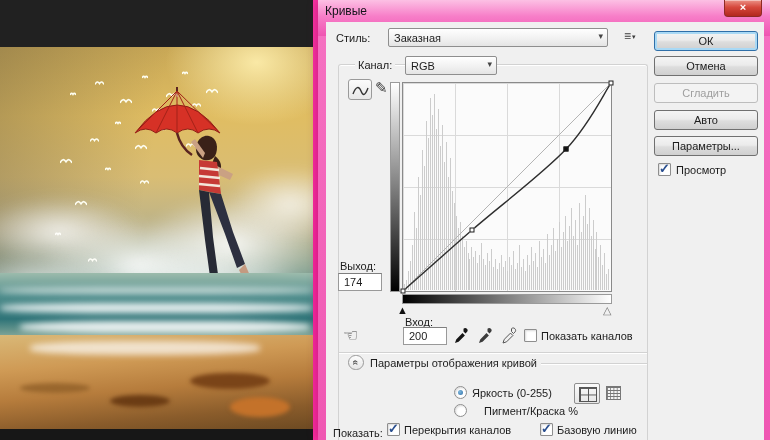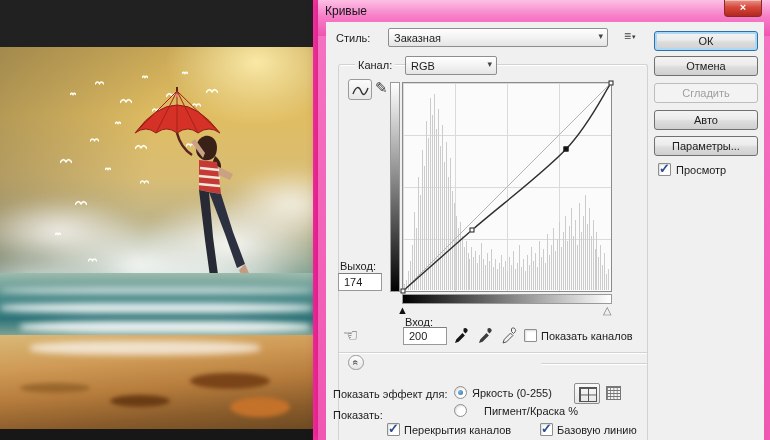--- a/index.html
+++ b/index.html
@@ -397,32 +397,32 @@
 
     <div class="cb" style="left:198px;top:307px">
       
     </div>
     <span class="lbl" style="left:215px;top:308px">Показать каналов</span>
 
     <div class="divider"></div>
     <div class="chev-btn">
       <span>«</span>
     </div>
+    <span class="lbl" style="left:44px;top:335px">Параметры отображения кривой</span>
     <div class="tail-line"></div>
 
-    <span class="lbl" style="left:7px;top:366px">Показать эффект для:</span>
     <div class="radio on" style="left:128px;top:364px"></div>
     <span class="lbl" style="left:146px;top:365px">Яркость (0-255)</span>
     <div class="radio" style="left:128px;top:382px"></div>
     <span class="lbl" style="left:158px;top:383px">Пигмент/Краска %</span>
 
     <div class="grid-icon-lg"></div>
     <div class="grid-icon-sm"></div>
 
-    <span class="lbl" style="left:7px;top:387px">Показать:</span>
+    <span class="lbl" style="left:7px;top:405px">Показать:</span>
     <div class="cb on" style="left:61px;top:401px">
       <span class="mark">✓</span>
     </div>
     <span class="lbl" style="left:78px;top:402px">Перекрытия каналов</span>
     <div class="cb on" style="left:214px;top:401px">
       <span class="mark">✓</span>
     </div>
     <span class="lbl" style="left:231px;top:402px">Базовую линию</span>
   </div>
 </div>

